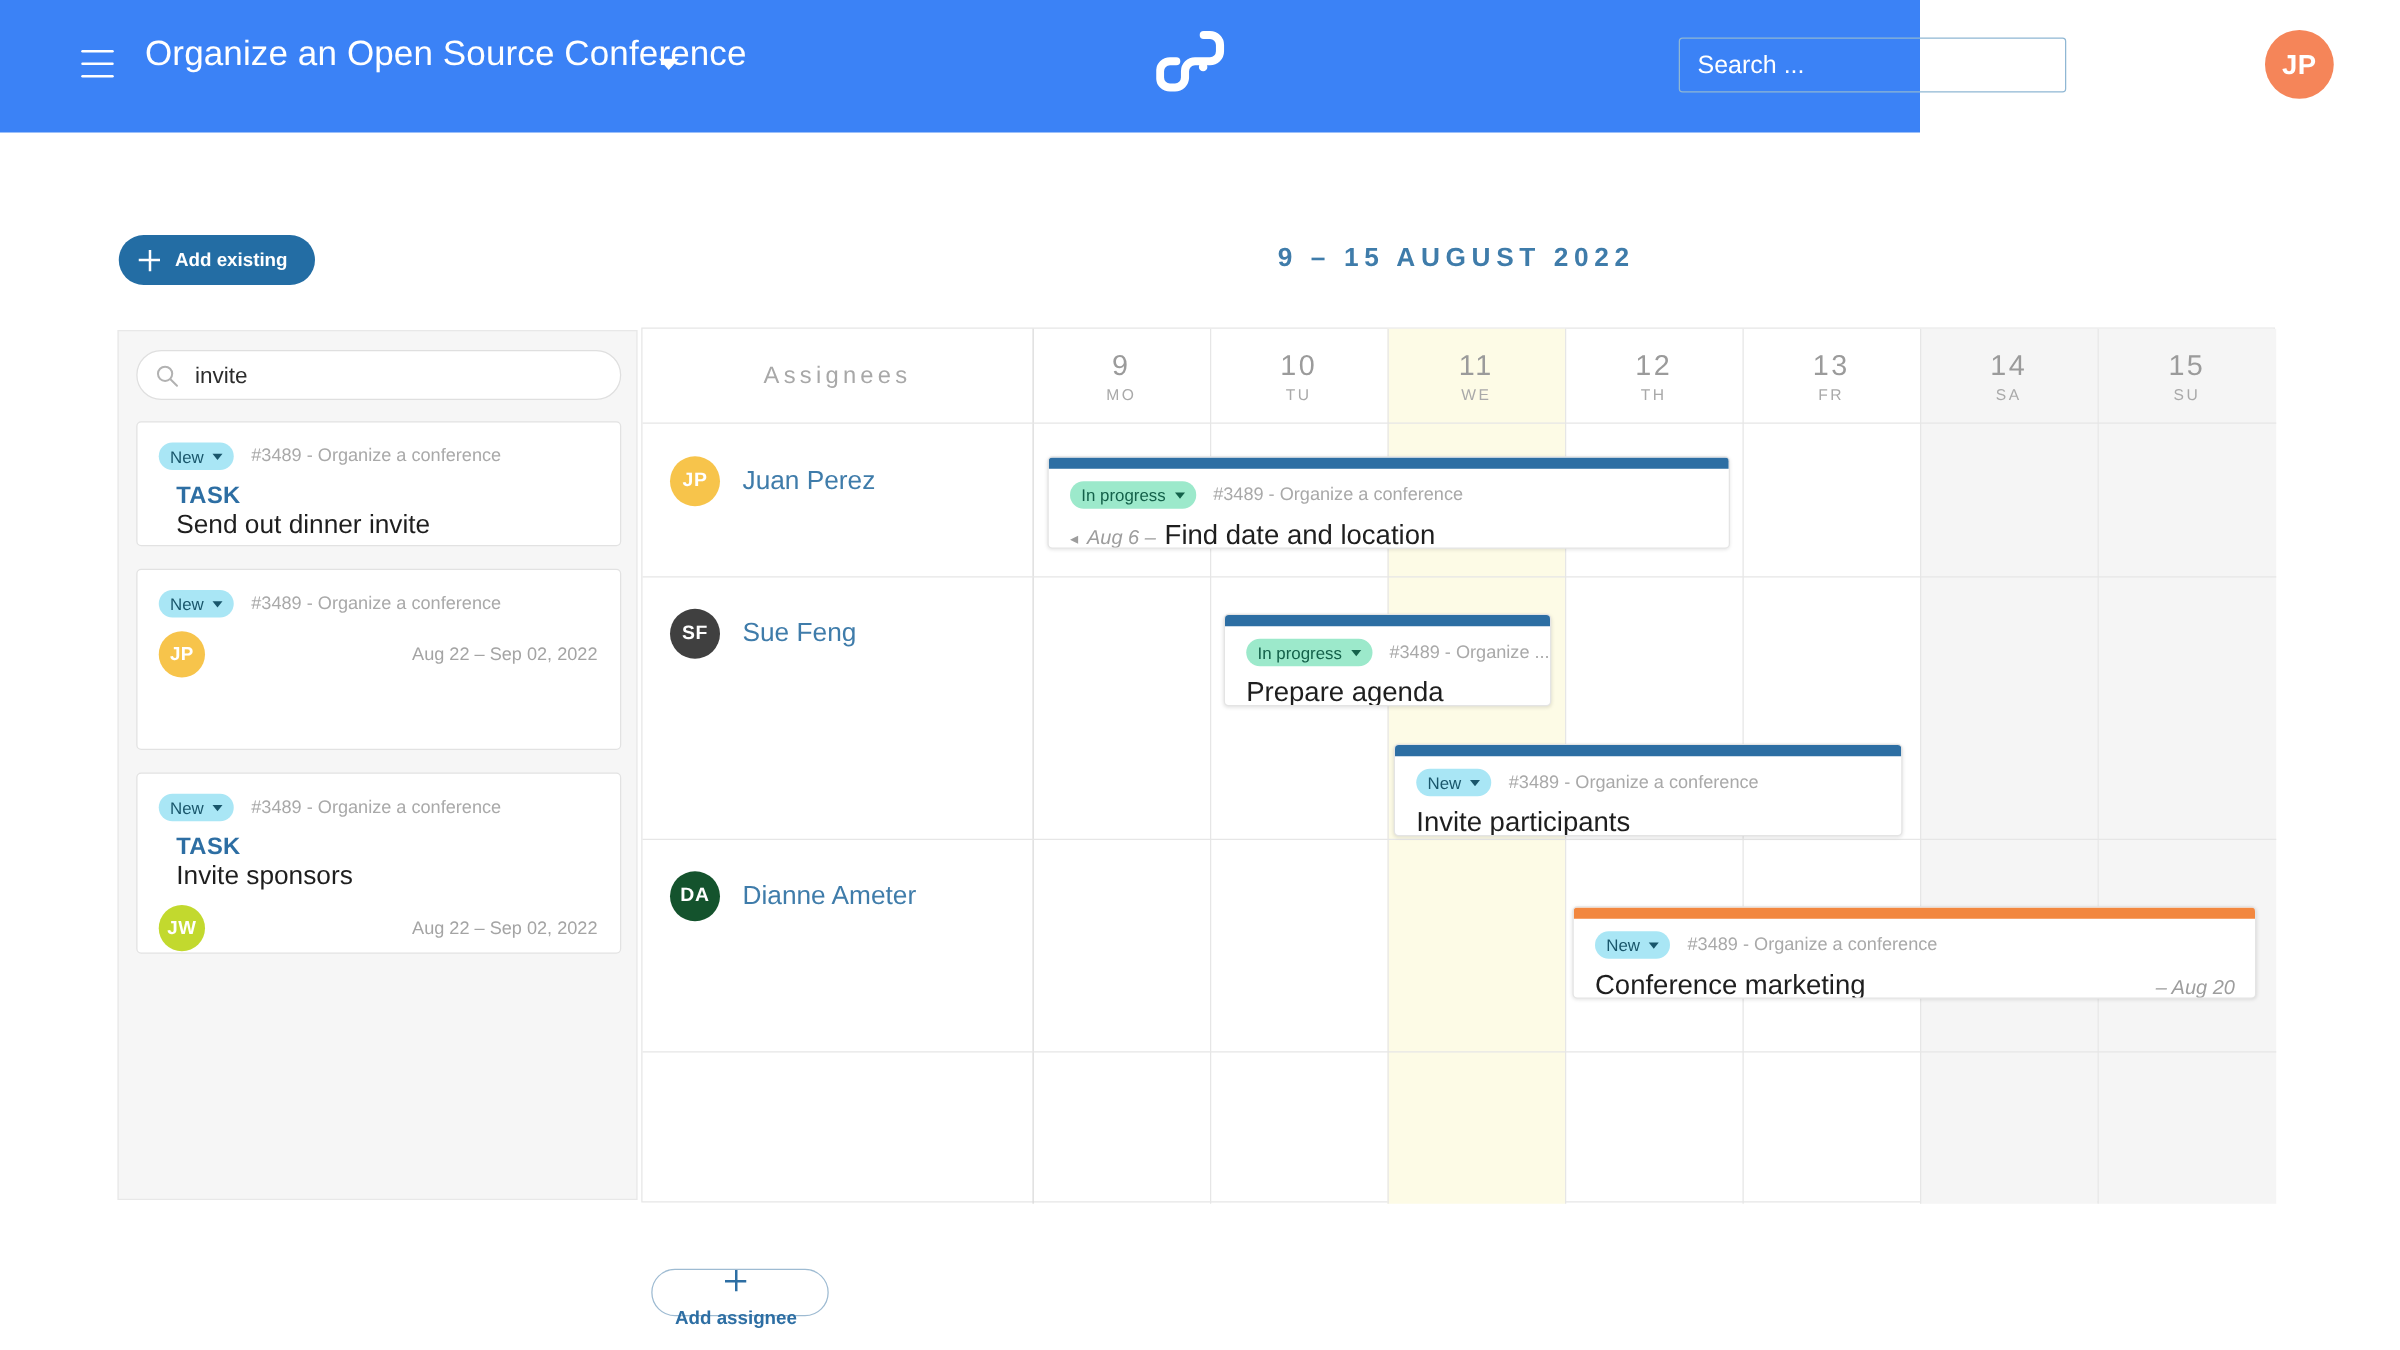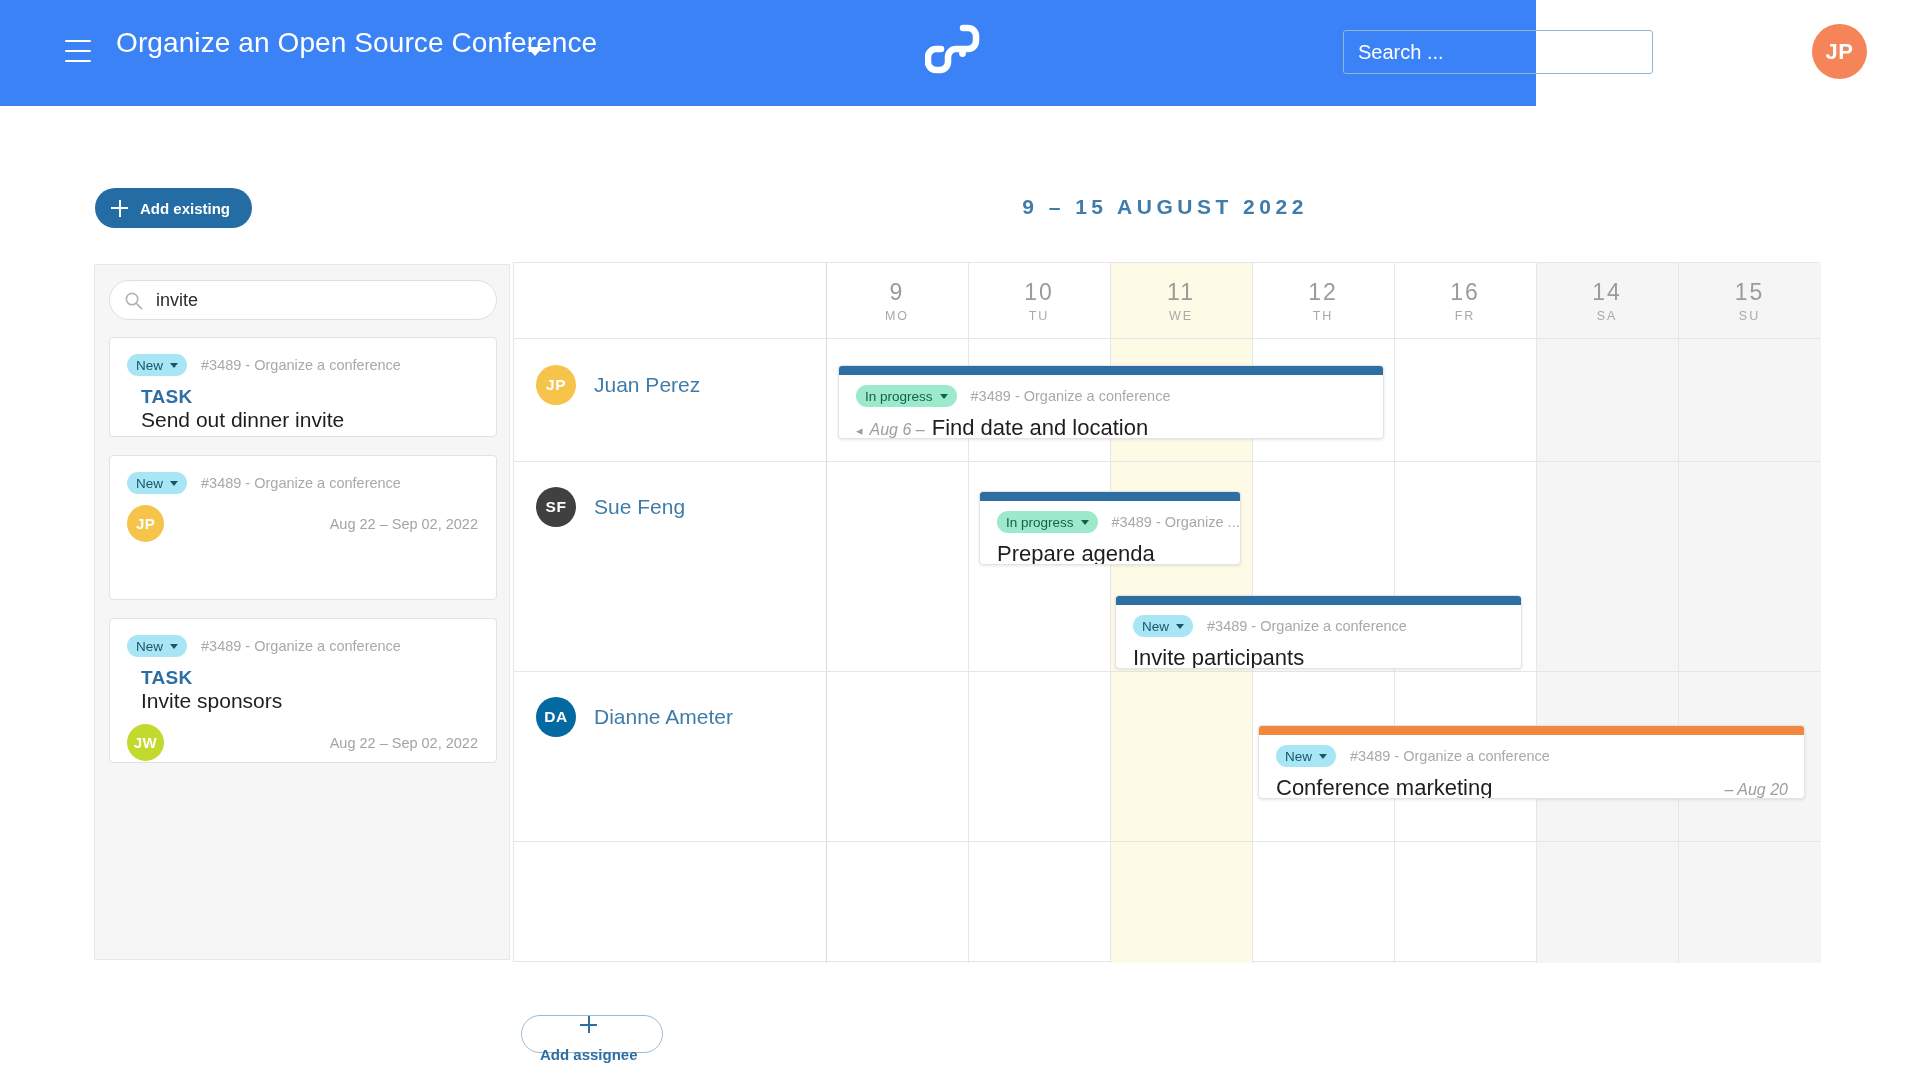--- a/index.html
+++ b/index.html
@@ -345,39 +345,40 @@
   <div class="cal-col first" style="left:312px;width:142px;"></div>
   <div class="cal-col" style="left:454px;width:142px;"></div>
   <div class="cal-col today" style="left:596px;width:142px;"></div>
   <div class="cal-col" style="left:738px;width:142px;"></div>
   <div class="cal-col" style="left:880px;width:142px;"></div>
   <div class="cal-col weekend" style="left:1022px;width:142px;"></div>
   <div class="cal-col weekend" style="left:1164px;width:143px;"></div>
   <div class="assignee-col-div"></div>
 
   <div class="cal-head">
+    <div class="head-assignees">Assignees</div>
 
     <div class="head-day" style="left:312px;width:142px;">
       <span class="day-num">9</span>
       <span class="day-name">MO</span>
     </div>
     <div class="head-day" style="left:454px;width:142px;">
       <span class="day-num">10</span>
       <span class="day-name">TU</span>
     </div>
     <div class="head-day" style="left:596px;width:142px;">
       <span class="day-num">11</span>
       <span class="day-name">WE</span>
     </div>
     <div class="head-day" style="left:738px;width:142px;">
       <span class="day-num">12</span>
       <span class="day-name">TH</span>
     </div>
     <div class="head-day" style="left:880px;width:142px;">
-      <span class="day-num">16</span>
+      <span class="day-num">13</span>
       <span class="day-name">FR</span>
     </div>
     <div class="head-day" style="left:1022px;width:142px;">
       <span class="day-num">14</span>
       <span class="day-name">SA</span>
     </div>
     <div class="head-day" style="left:1164px;width:143px;">
       <span class="day-num">15</span>
       <span class="day-name">SU</span>
     </div>
@@ -389,21 +390,21 @@
 
   <div class="assignee-cell" style="top:76px;height:122px;">
     <span class="av-lg" style="background:#f7c44b;">JP</span>
     <span class="assignee-name">Juan Perez</span>
   </div>
   <div class="assignee-cell" style="top:198px;height:210px;">
     <span class="av-lg" style="background:#404040;">SF</span>
     <span class="assignee-name">Sue Feng</span>
   </div>
   <div class="assignee-cell" style="top:408px;height:170px;">
-    <span class="av-lg" style="background:#0369a1;">DA</span>
+    <span class="av-lg" style="background:#14532d;">DA</span>
     <span class="assignee-name">Dianne Ameter</span>
   </div>
   <div class="assignee-cell" style="top:578px;height:122px;"></div>
 
   <div class="task-bar" style="left:324px; top:102px; width:546px; height:74px;">
     <div class="accent" style="background:#2d6ea3;"></div>
     <div class="tb-meta">
       <span class="pill green">
         <span>In progress</span>
         <span class="pill-caret"></span>

